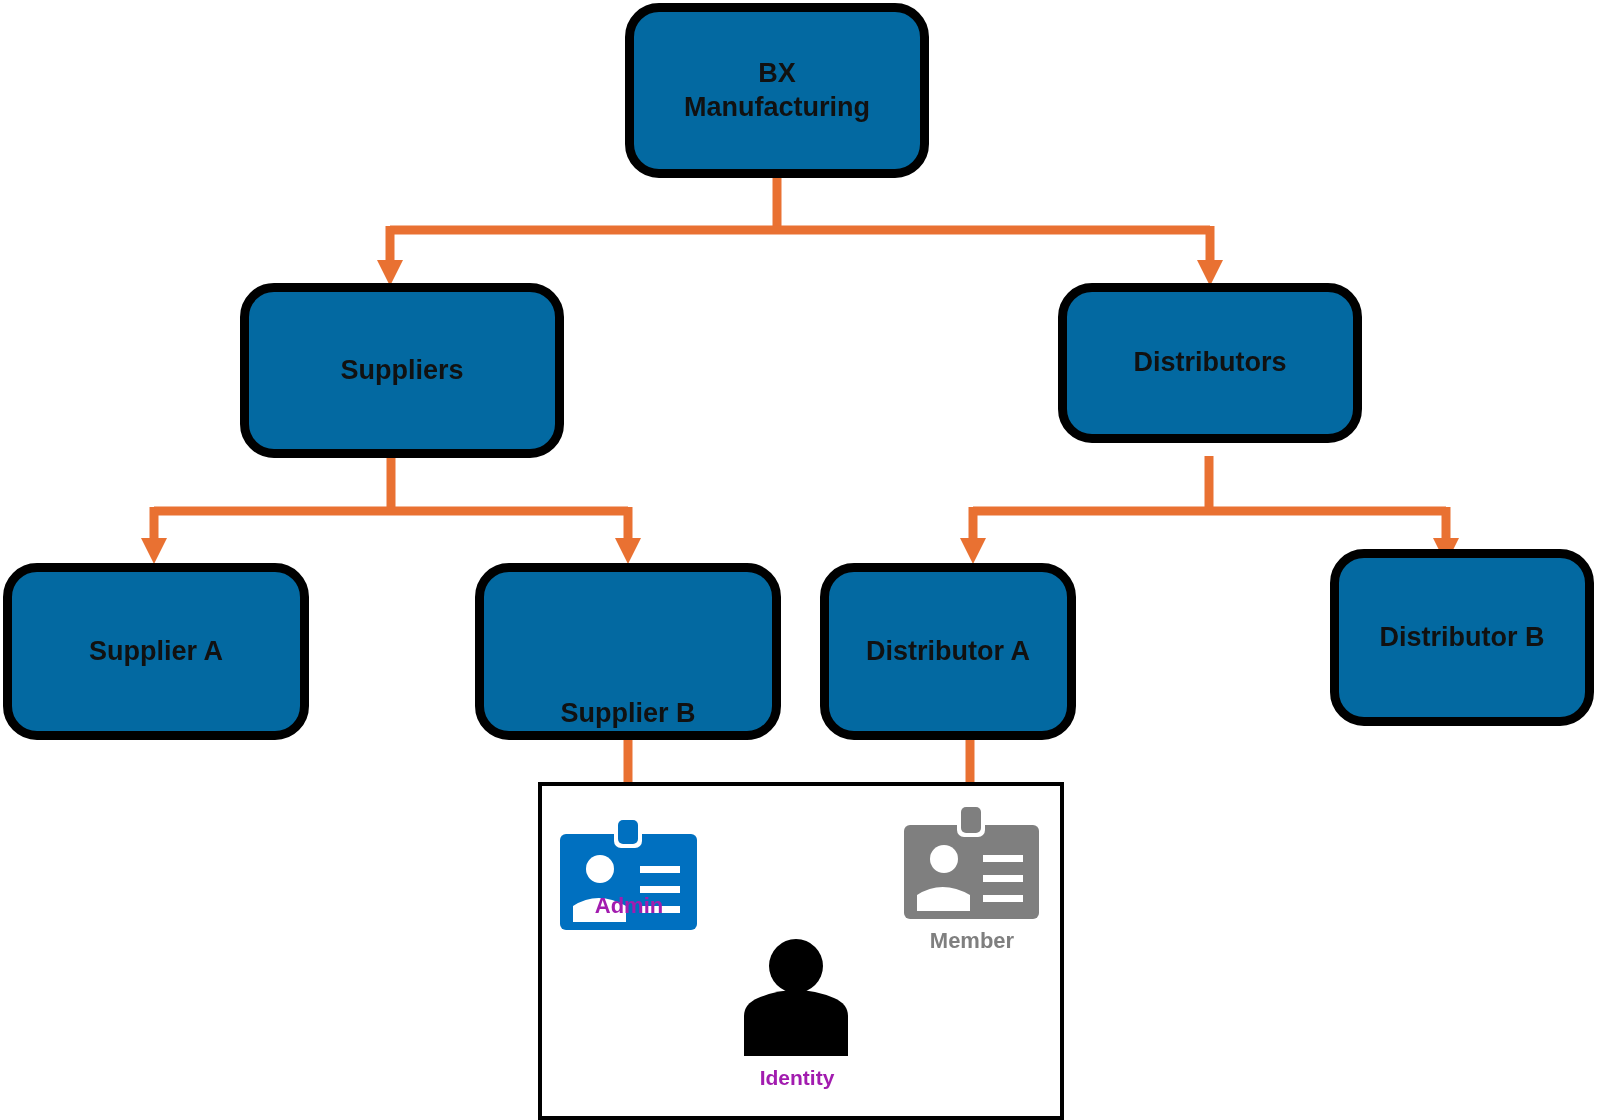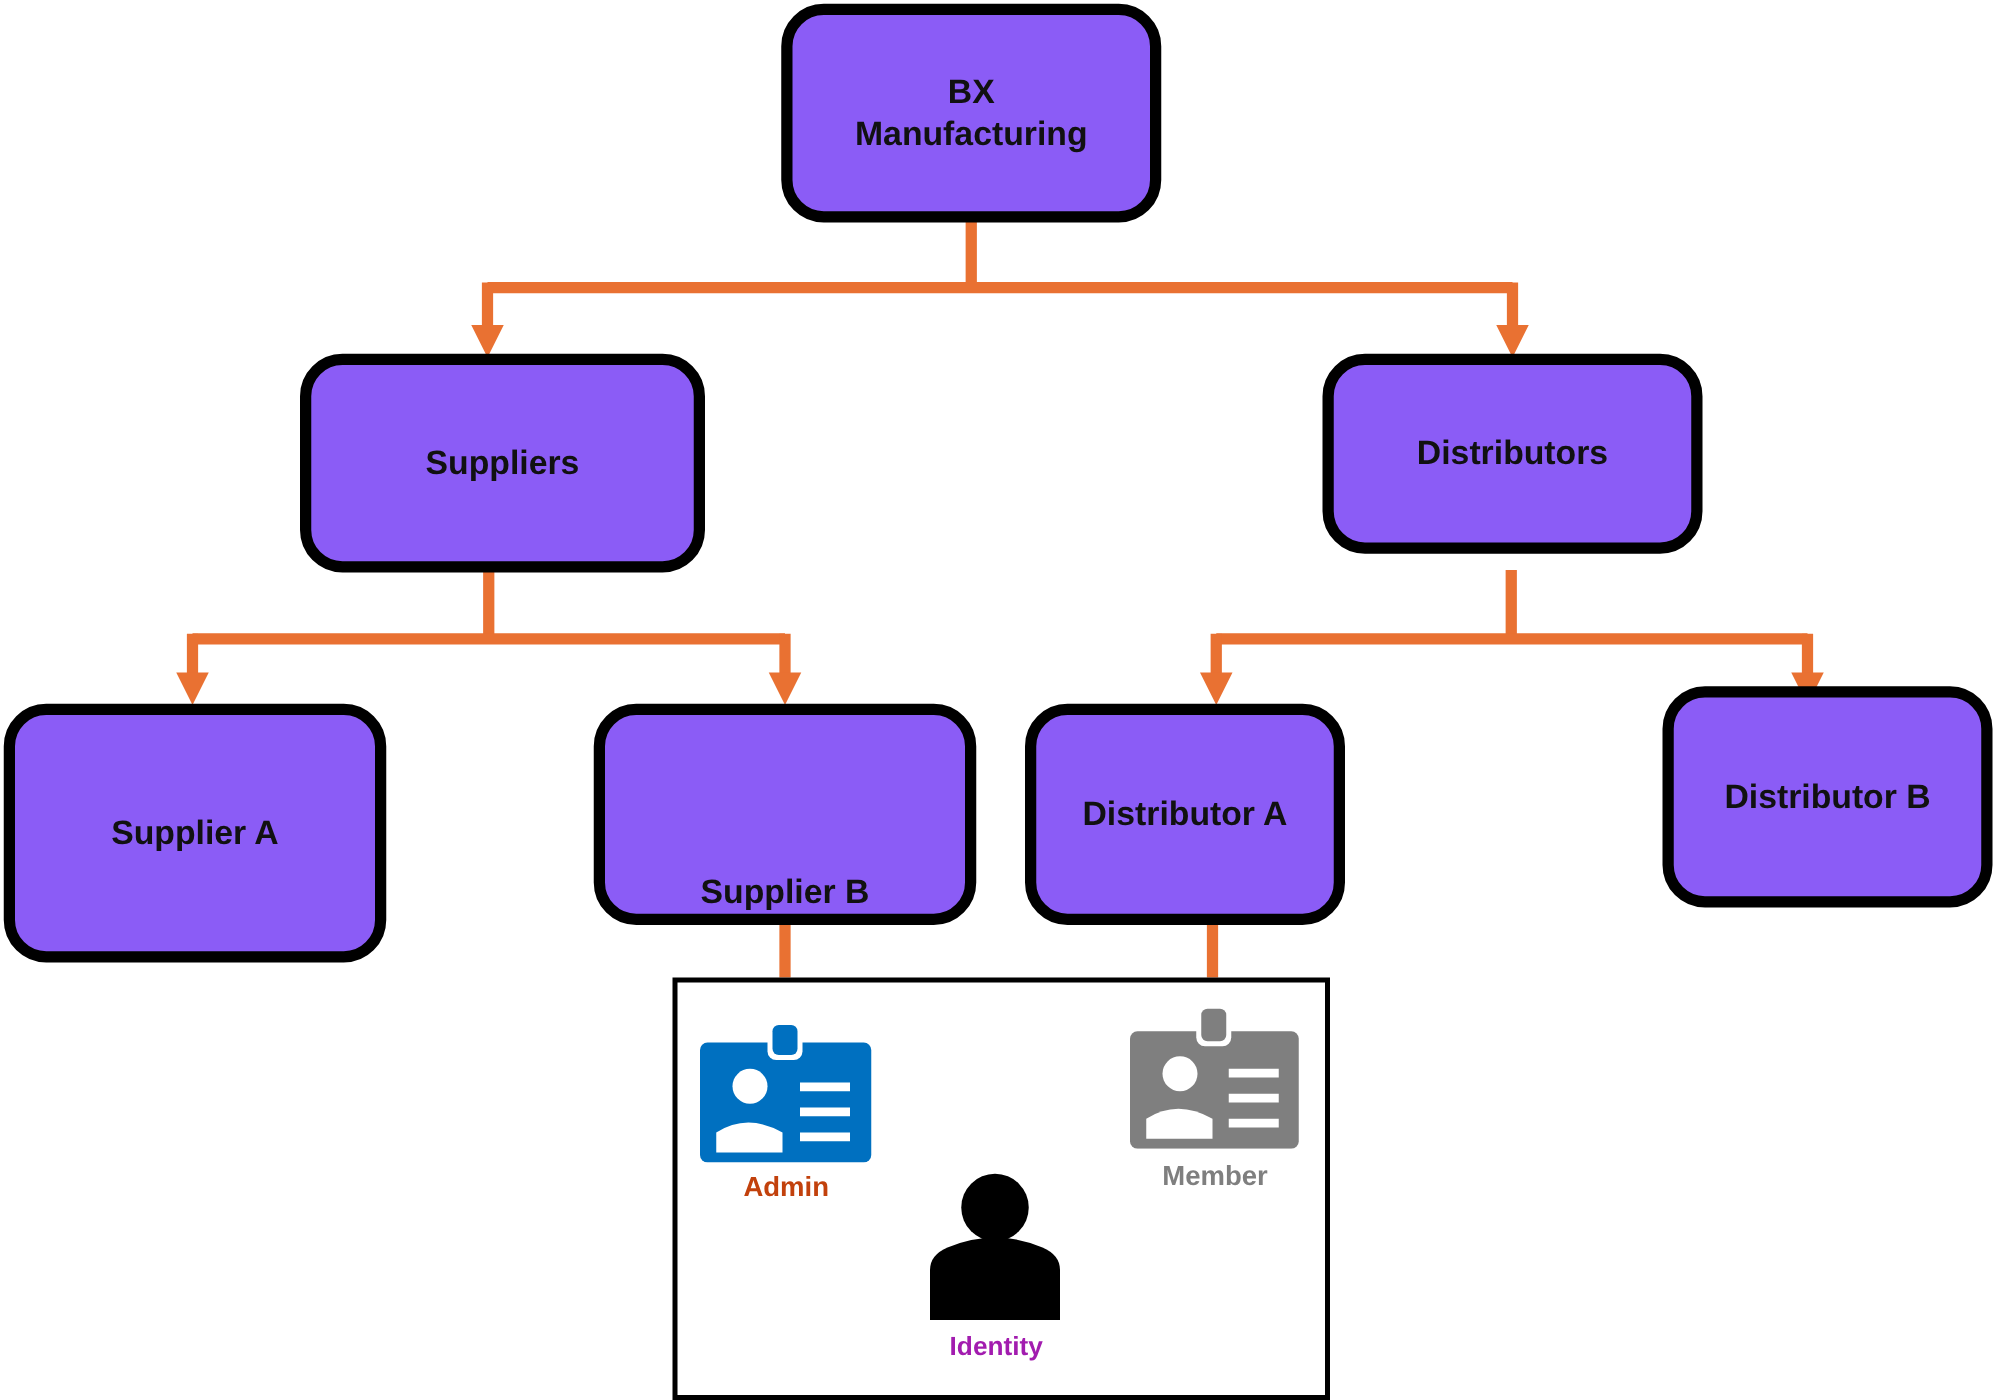--- a/index.html
+++ b/index.html
@@ -1,18 +1,18 @@
 <!DOCTYPE html>
 <html><head>
 <meta charset="utf-8">
 <style>
   html, body { margin:0; padding:0; background:#ffffff; }
   body { width:1600px; height:1120px; position:relative; overflow:hidden;
          font-family:"Liberation Sans", "DejaVu Sans", sans-serif; }
-  .node { position:absolute; box-sizing:border-box; background:#8b5cf6;
+  .node { position:absolute; box-sizing:border-box; background:#0369a1;
           border:9px solid #000; border-radius:34px;
           display:flex; align-items:center; justify-content:center; text-align:center;
           font-weight:bold; font-size:27px; color:#111; line-height:1.25; }
   svg.links { position:absolute; left:0; top:0; width:1600px; height:1120px; }
   .idbox { position:absolute; left:538px; top:782px; width:526px; height:338px;
            box-sizing:border-box; border:4px solid #000; background:#fff; }
   .lbl { position:absolute; font-weight:bold; font-size:22px; text-align:center; }
 </style>
 </head>
 <body>
@@ -61,21 +61,21 @@
   </div>
 </div>
 
 <div class="node" style="left:240px; top:283px; width:324px; height:175px;">
   <span>Suppliers</span>
 </div>
 <div class="node" style="left:1058px; top:283px; width:304px; height:160px;">
   <span>Distributors</span>
 </div>
 
-<div class="node" style="left:3px; top:563px; width:306px; height:207px;">
+<div class="node" style="left:3px; top:563px; width:306px; height:177px;">
   <span>Supplier A</span>
 </div>
 <div class="node" style="left:475px; top:563px; width:306px; height:177px;align-items:flex-end;">
   <span>Supplier B</span>
 </div>
 <div class="node" style="left:820px; top:563px; width:256px; height:177px;">
   <span>Distributor A</span>
 </div>
 <div class="node" style="left:1294px; top:549px; width:264px; height:177px;margin-left:36px;">
   <span>Distributor B</span>
@@ -86,21 +86,21 @@
 <svg style="position:absolute; left:560px; top:810px;" width="138" height="120" viewBox="0 0 138 120">
   <rect x="0" y="24" width="137" height="96" rx="6" fill="#0070c0"></rect>
   <rect x="54" y="10" width="28" height="28" rx="7" fill="#fff"></rect>
   <rect x="58" y="10" width="20" height="24" rx="5" fill="#0070c0"></rect>
   <circle cx="40" cy="59" r="14" fill="#fff"></circle>
   <path d="M13 112 V96 Q38 80 66 96 V112 Z" fill="#fff"></path>
   <rect x="80" y="56" width="40" height="7" fill="#fff"></rect>
   <rect x="80" y="76" width="40" height="7" fill="#fff"></rect>
   <rect x="80" y="96" width="40" height="7" fill="#fff"></rect>
 </svg>
-<div class="lbl" style="left:560px; top:937px; width:138px; color:#c2410c;">Admin</div>
+<div class="lbl" style="left:560px; top:893px; width:138px; color:#a21caf;">Admin</div>
 
 <svg style="position:absolute; left:904px; top:803px;" width="136" height="116" viewBox="0 0 136 116">
   <rect x="0" y="22" width="135" height="94" rx="6" fill="#7f7f7f"></rect>
   <rect x="53" y="6" width="28" height="28" rx="7" fill="#fff"></rect>
   <rect x="57" y="4" width="20" height="26" rx="5" fill="#7f7f7f"></rect>
   <circle cx="40" cy="56" r="14" fill="#fff"></circle>
   <path d="M13 108 V92 Q38 76 66 92 V108 Z" fill="#fff"></path>
   <rect x="79" y="52" width="40" height="7" fill="#fff"></rect>
   <rect x="79" y="72" width="40" height="7" fill="#fff"></rect>
   <rect x="79" y="92" width="40" height="7" fill="#fff"></rect>

